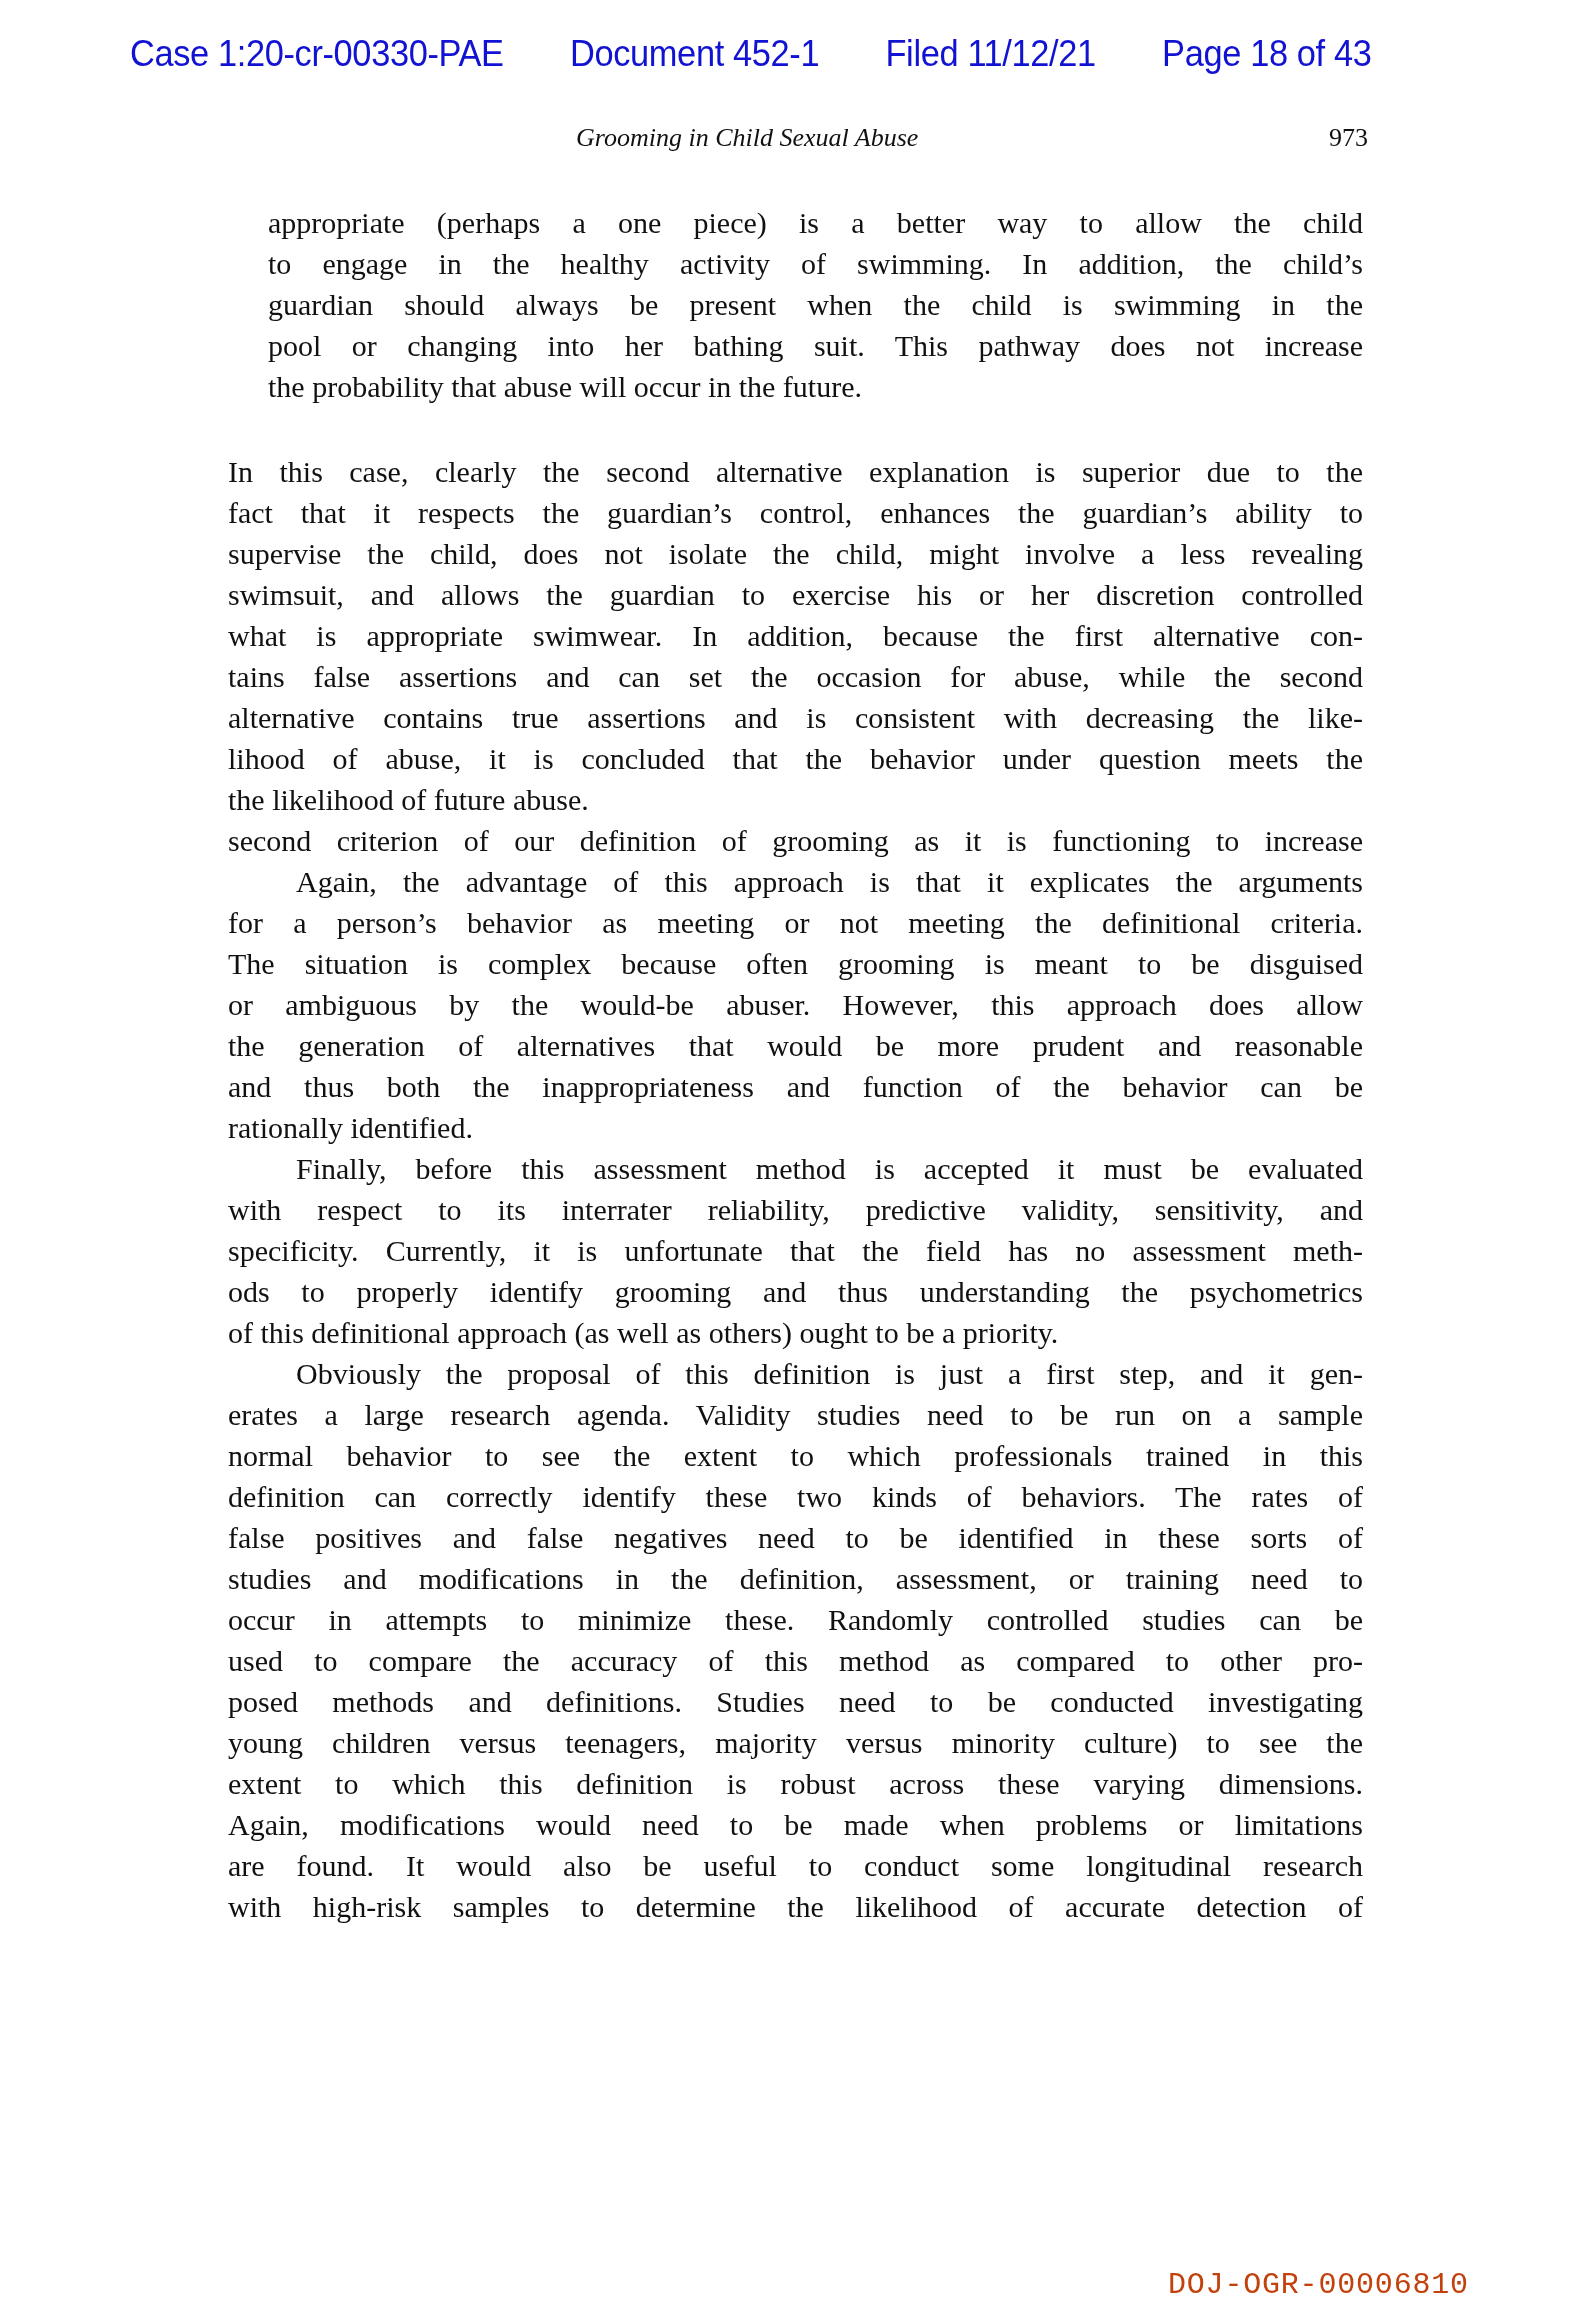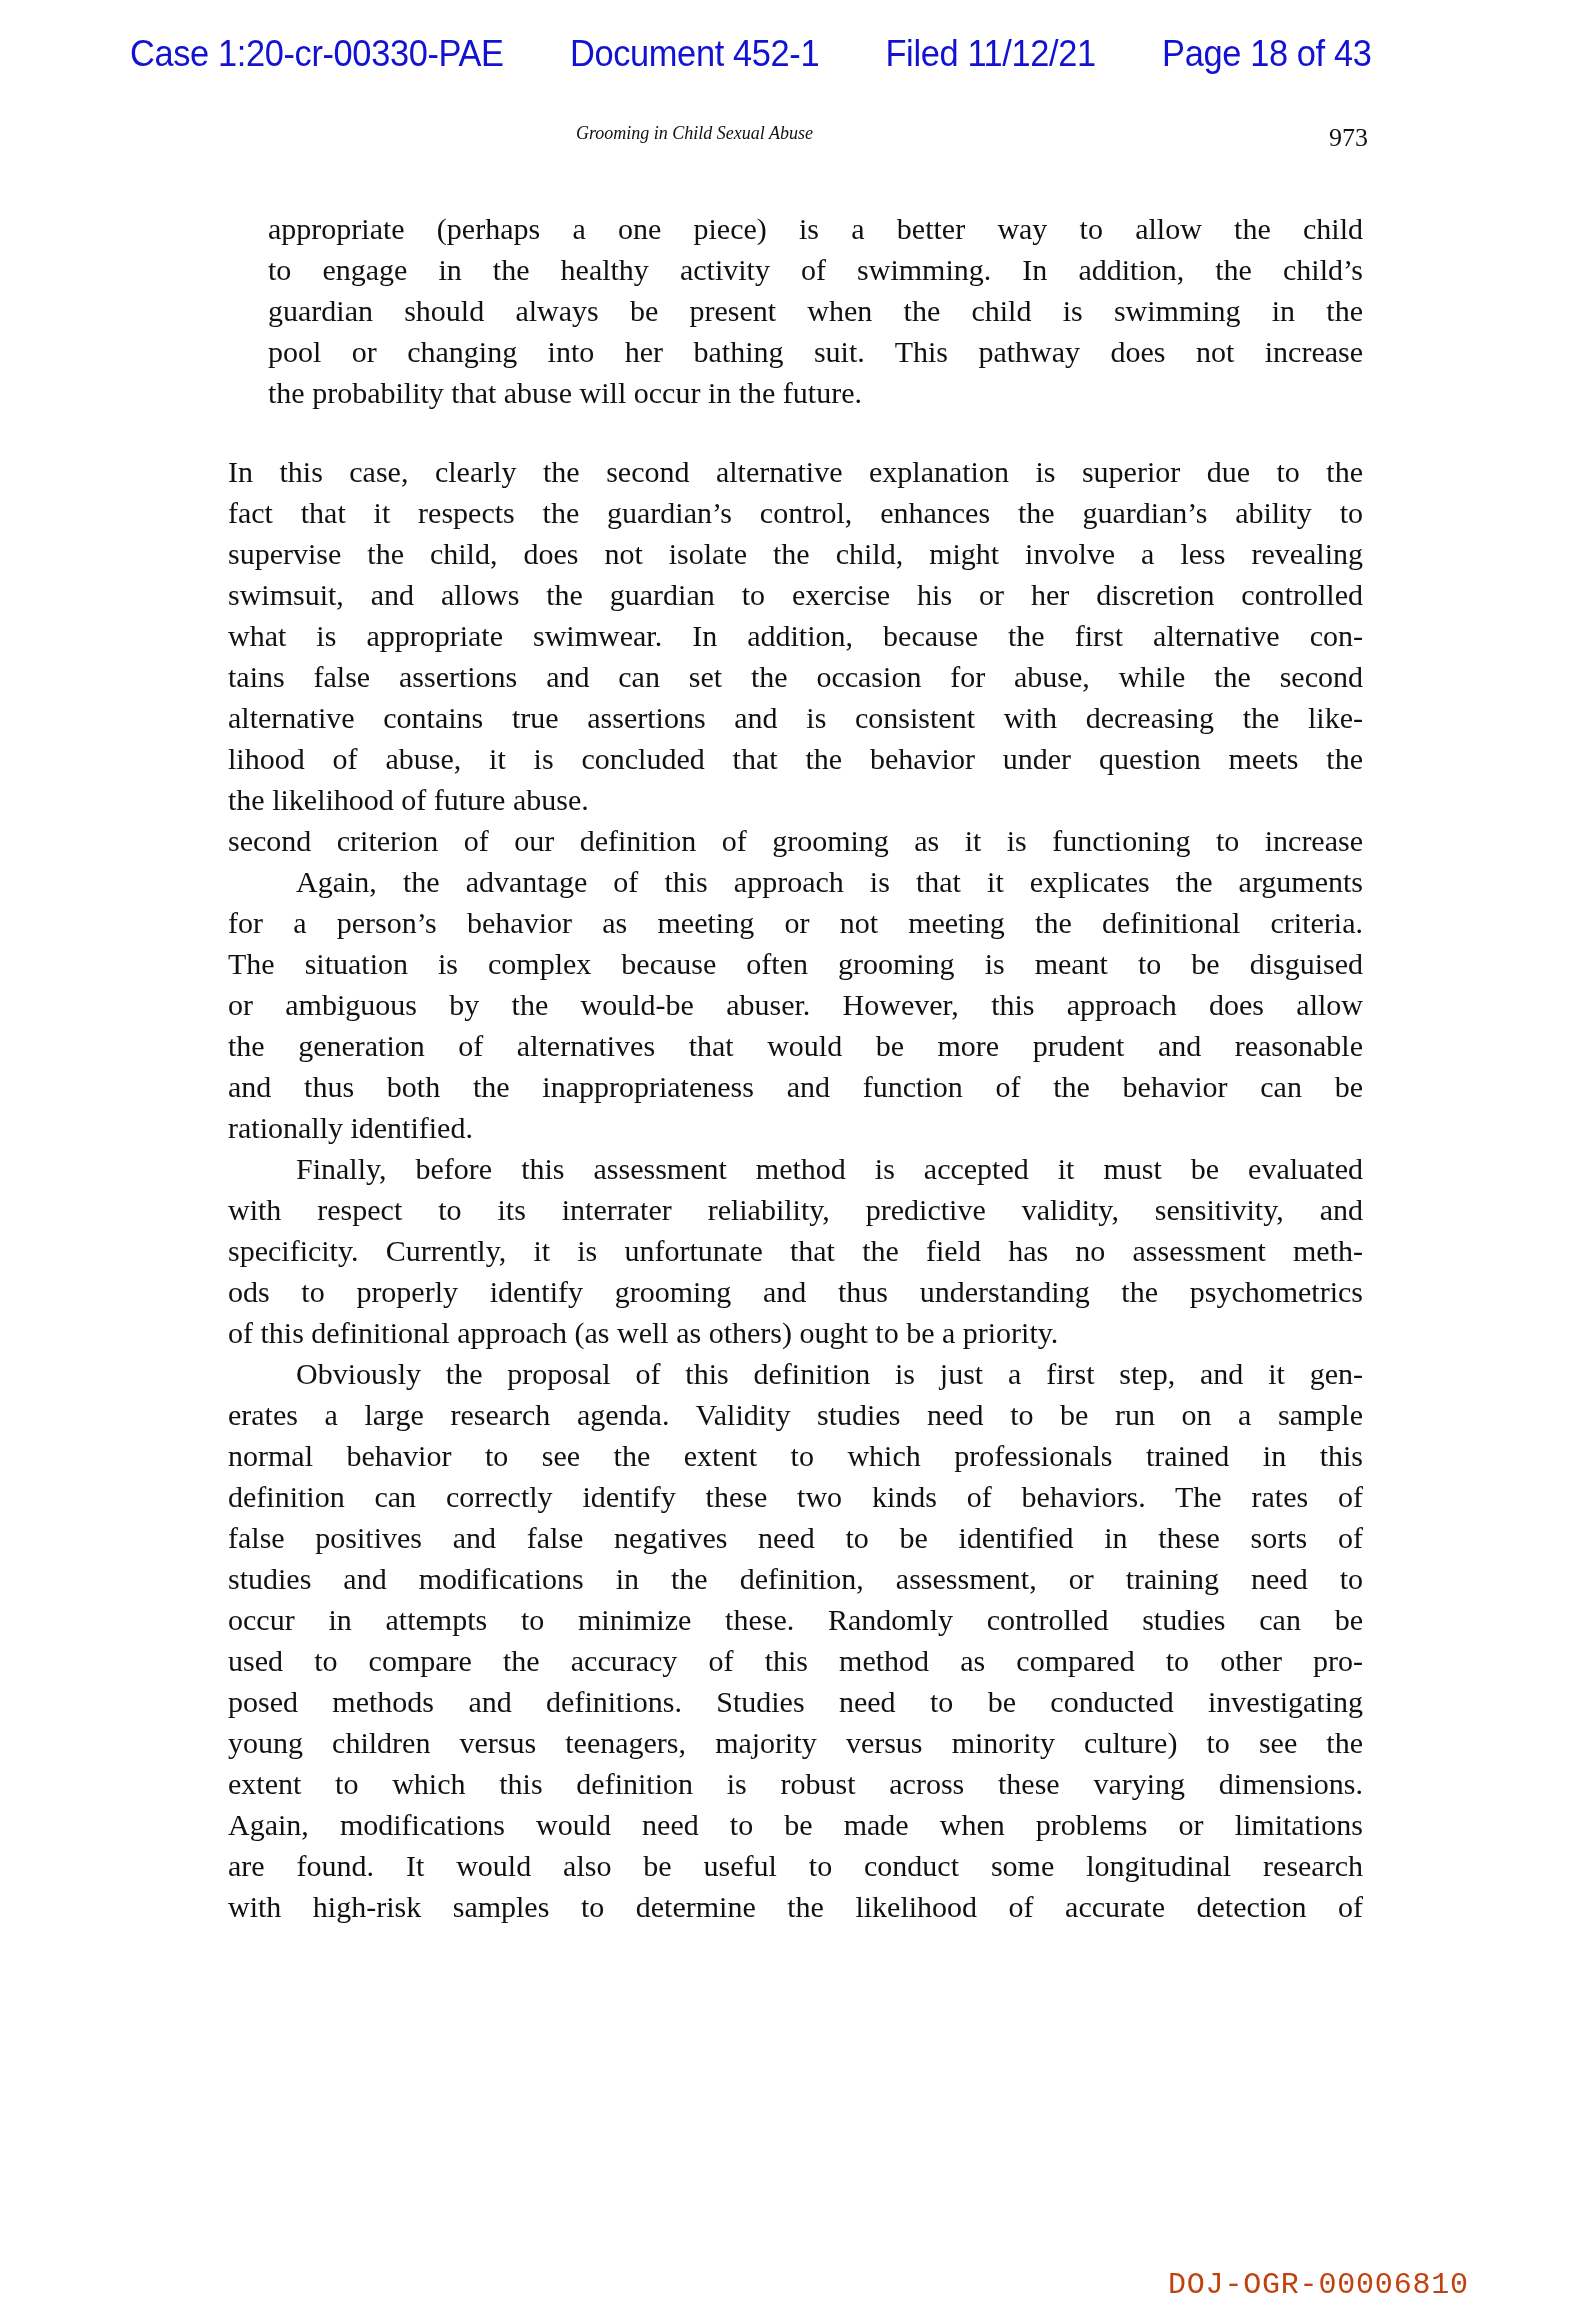--- a/index.html
+++ b/index.html
@@ -6,37 +6,37 @@
     body { width: 1593px; height: 2319px; position: relative; overflow: hidden; }
     .filing-header {
       position: absolute; left: 130px; top: 33px; width: 1335px;
       font-family: "Liberation Sans", sans-serif; font-size: 37px; color: #1212d2;
       display: flex; justify-content: space-between; white-space: nowrap;
       transform: scaleX(0.93); transform-origin: left top;
       letter-spacing: -0.4px;
     }
     .running-head {
       position: absolute; left: 576px; top: 123px;
-      font-family: "Liberation Serif", serif; font-style: italic; font-size: 18px; color: #111;
+      font-family: "Liberation Serif", serif; font-style: italic; font-size: 26px; color: #111;
       white-space: nowrap;
     }
     .page-number {
       position: absolute; left: 1329px; top: 123px;
       font-family: "Liberation Serif", serif; font-size: 26px; color: #111;
     }
     .text-block {
       position: absolute; font-family: "Liberation Serif", serif; font-size: 30px; color: #111;
     }
     .line {
       height: 41px; line-height: 41px; white-space: nowrap;
       text-align: justify; text-align-last: justify; overflow: visible;
     }
     .line.last { text-align-last: left; }
     .line.indent { padding-left: 68px; }
-    #block-quote { left: 268px; top: 208px; width: 1095px; }
+    #block-quote { left: 268px; top: 202px; width: 1095px; }
     #body-text { left: 228px; top: 451px; width: 1135px; }
     .bates {
       position: absolute; left: 1168px; top: 2268px;
       font-family: "Liberation Mono", monospace; font-size: 30px; color: #c2410c; letter-spacing: 0.8px;
     }
   </style>
 </head>
 <body>
 
 <div class="filing-header">

